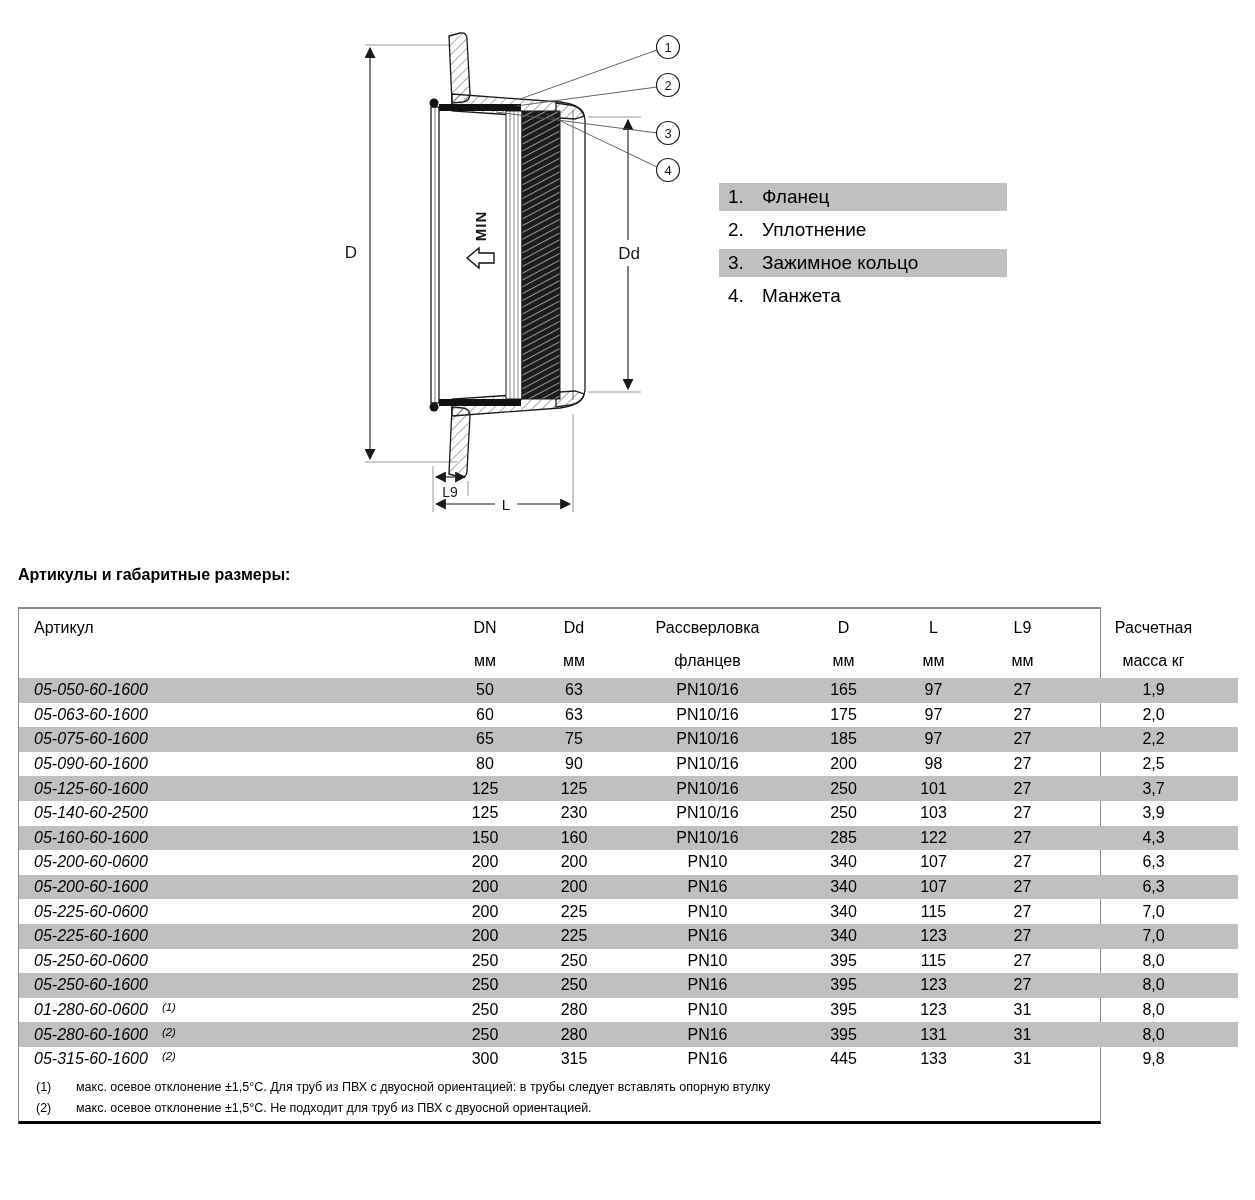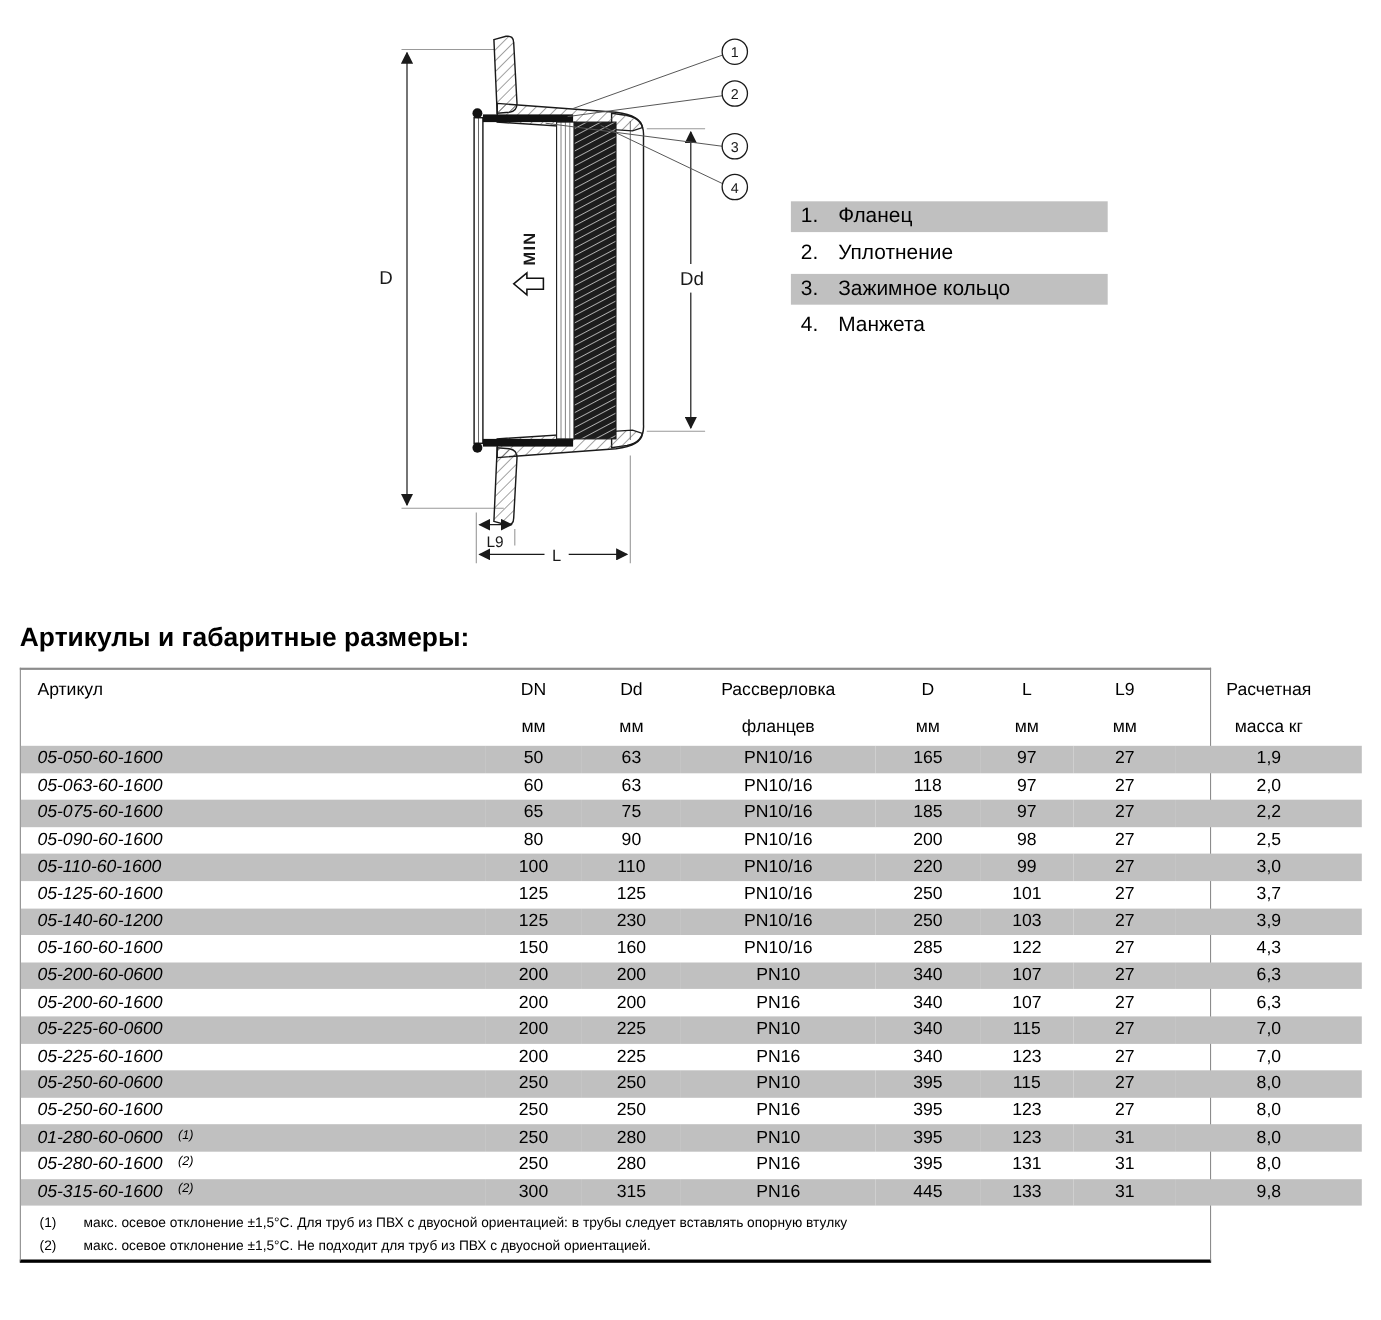--- a/index.html
+++ b/index.html
@@ -17,21 +17,21 @@
   
   .legend { position:absolute; left:719px; top:183px; width:288px;
             margin:0; padding:0; list-style:none; }
   .legend li { display:flex; align-items:center; height:28px; margin-bottom:5px;
                font-size:19px; }
   .legend li:nth-of-type(odd) { background:#c0c0c0; }
   .legend .legend-num { width:43px; padding-left:9px; box-sizing:border-box; }
 
   
   .section-title { position:absolute; left:18px; top:566px;
-                   font-size:24px; font-weight:700; }
+                   font-size:16px; font-weight:700; }
 
   
   .table-wrap { position:absolute; left:18px; top:607px; width:1083px;
                 box-sizing:border-box;
                 border-left:1px solid #8c8c8c; border-right:1px solid #8c8c8c;
                 border-top:2.5px solid #8c8c8c; border-bottom:3px solid #000; }
   table.dims { border-collapse:collapse; table-layout:fixed; width:100%;
                font-size:16px; }
   table.dims th, table.dims td { padding:0; font-weight:400; }
   table.dims thead th { height:69px; vertical-align:top; text-align:center; }
@@ -246,21 +246,21 @@
           <td>97</td>
           <td>27</td>
           <td>1,9</td>
         </tr>
 
         <tr>
           <td class="c-article"><span>05-063-60-1600</span><span class="note"></span></td>
           <td>60</td>
           <td>63</td>
           <td>PN10/16</td>
-          <td>118</td>
+          <td>175</td>
           <td>97</td>
           <td>27</td>
           <td>2,0</td>
         </tr>
 
         <tr>
           <td class="c-article"><span>05-075-60-1600</span><span class="note"></span></td>
           <td>65</td>
           <td>75</td>
           <td>PN10/16</td>
@@ -274,44 +274,34 @@
           <td class="c-article"><span>05-090-60-1600</span><span class="note"></span></td>
           <td>80</td>
           <td>90</td>
           <td>PN10/16</td>
           <td>200</td>
           <td>98</td>
           <td>27</td>
           <td>2,5</td>
         </tr>
 
-        <tr>
-          <td class="c-article"><span>05-110-60-1600</span><span class="note"></span></td>
-          <td>100</td>
-          <td>110</td>
-          <td>PN10/16</td>
-          <td>220</td>
-          <td>99</td>
-          <td>27</td>
-          <td>3,0</td>
-        </tr>
 
         <tr>
           <td class="c-article"><span>05-125-60-1600</span><span class="note"></span></td>
           <td>125</td>
           <td>125</td>
           <td>PN10/16</td>
           <td>250</td>
           <td>101</td>
           <td>27</td>
           <td>3,7</td>
         </tr>
 
         <tr>
-          <td class="c-article"><span>05-140-60-1200</span><span class="note"></span></td>
+          <td class="c-article"><span>05-140-60-2500</span><span class="note"></span></td>
           <td>125</td>
           <td>230</td>
           <td>PN10/16</td>
           <td>250</td>
           <td>103</td>
           <td>27</td>
           <td>3,9</td>
         </tr>
 
         <tr>

